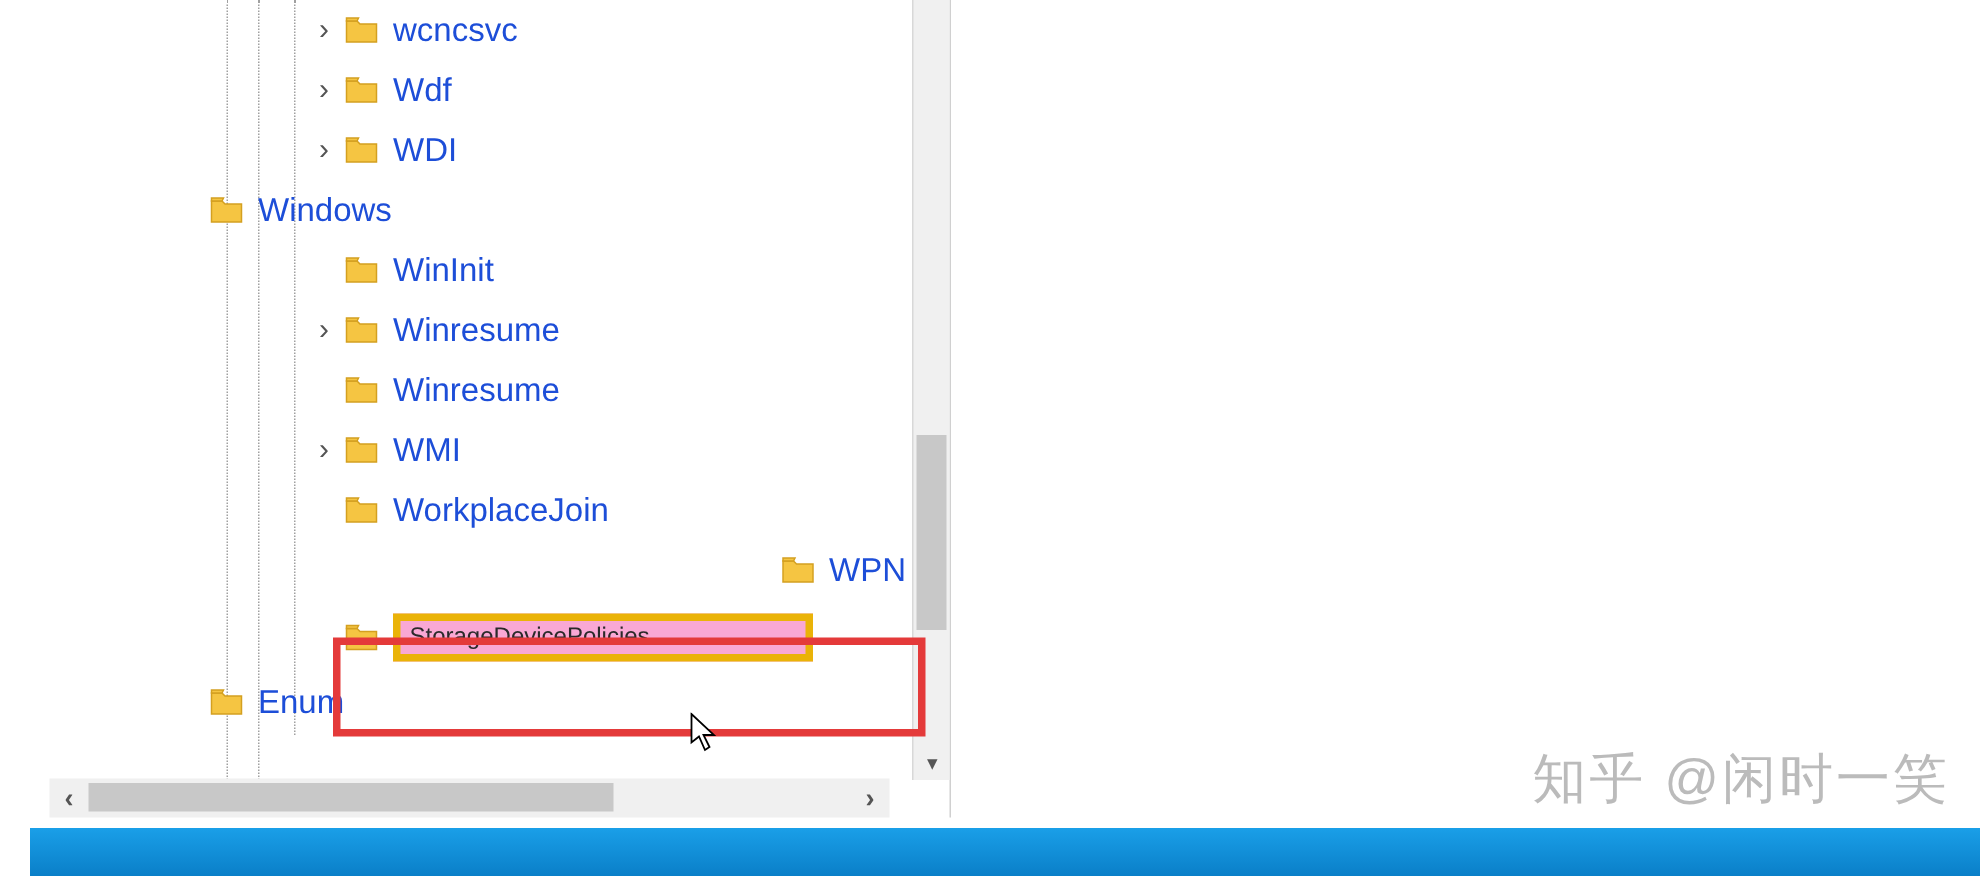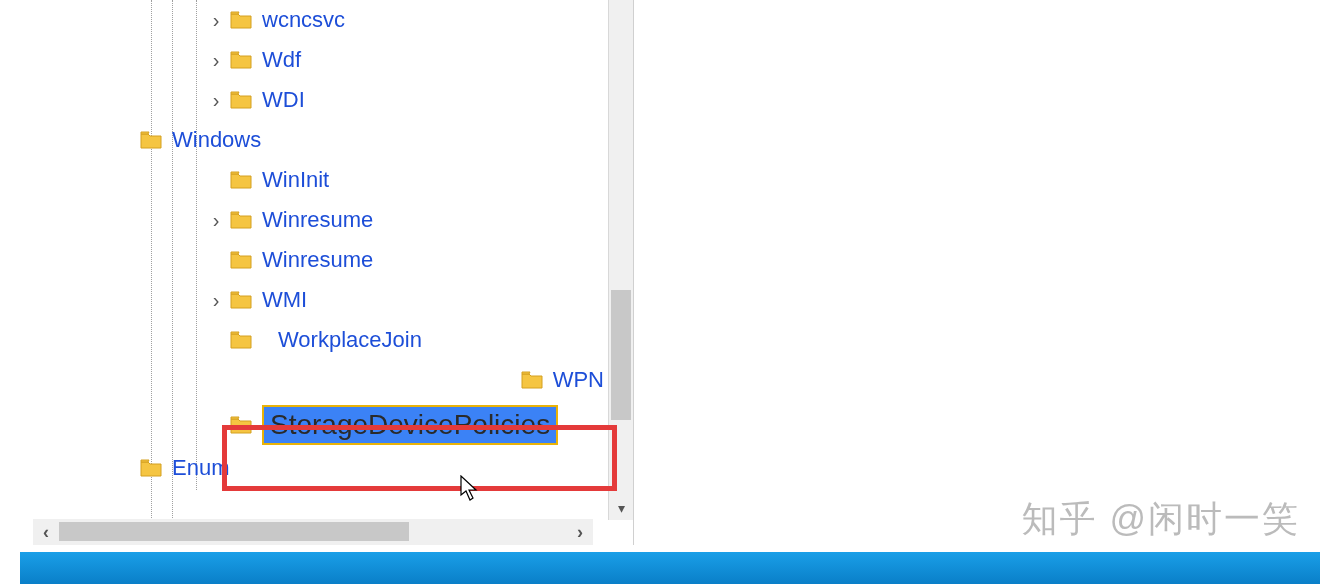--- a/index.html
+++ b/index.html
@@ -60,25 +60,25 @@
       z-index: 2;
     }
     .folder-icon svg { display: block; }
     .tree-label {
       font-size: 22px;
       color: #1d4ed8;
       position: relative;
       z-index: 2;
     }
     .edit-box {
-      border: 2px solid #eab308;
+      border: 5px solid #eab308;
       padding: 2px 6px;
-      font-size: 28px;
+      font-size: 16px;
       color: #2a2a2a;
-      background: #3b82f6;
+      background: #f9a8d4;
       cursor: text;
       display: inline-block;
       min-width: 280px;
     }
     .highlight-box {
       position: absolute;
       border: 5px solid #e43a3a;
       pointer-events: none;
       z-index: 5;
     }
@@ -268,21 +268,21 @@
         <span class="expander">›</span>
         <span class="folder-icon">
           <svg width="22" height="18" viewBox="0 0 22 18">
               <path d="M1 3 L8 3 L10 5 L21 5 L21 17 L1 17 Z" fill="#f5c542" stroke="#d4a020" stroke-width="1"></path>
               <path d="M1 3 L8 3 L9 1 L1 1 Z" fill="#f5c542" stroke="#d4a020" stroke-width="1"></path>
             </svg>
         </span>
         <span class="tree-label">WMI</span>
       </div>
 
-      <div class="tree-item" style="padding-left:230px;gap:16px;">
+      <div class="tree-item" style="padding-left:230px;">
         <span class="folder-icon">
           <svg width="22" height="18" viewBox="0 0 22 18">
               <path d="M1 3 L8 3 L10 5 L21 5 L21 17 L1 17 Z" fill="#f5c542" stroke="#d4a020" stroke-width="1"></path>
               <path d="M1 3 L8 3 L9 1 L1 1 Z" fill="#f5c542" stroke="#d4a020" stroke-width="1"></path>
             </svg>
         </span>
         <span class="tree-label">WorkplaceJoin</span>
       </div>
 
       <div class="tree-item" style="padding-left:230px;justify-content:flex-end;">

